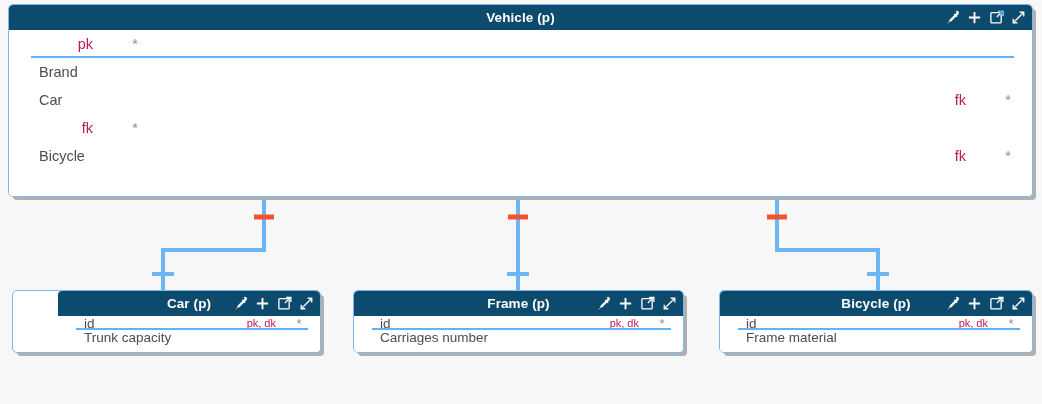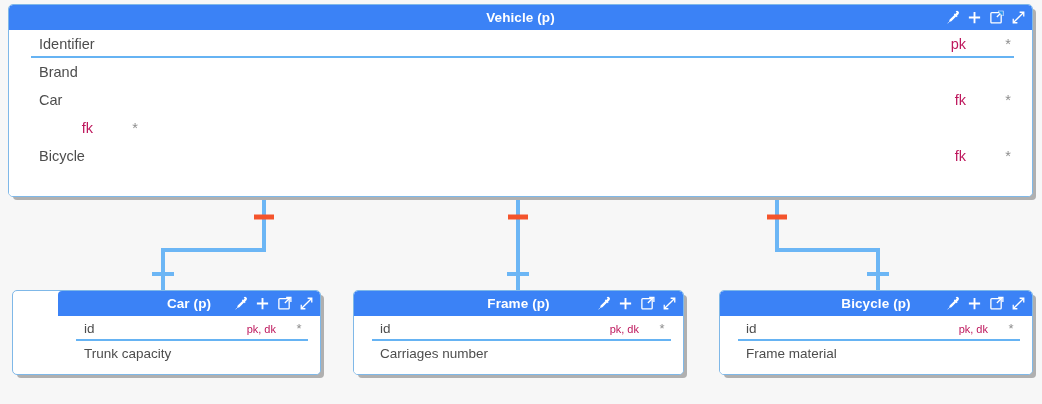--- a/index.html
+++ b/index.html
@@ -41,21 +41,21 @@
     background: #ffffff;
     border: 1px solid #7fb8e8;
     border-radius: 5px;
     box-shadow: 4px 4px 0 -1px #b0b0b0;
     overflow: hidden;
   }
 
   .entity-header {
     position: relative;
     height: 25px;
-    background: #3b82f6;
+    background: #0c4a6e;
     display: flex;
     align-items: center;
     justify-content: center;
     border-top-left-radius: 4px;
     border-top-right-radius: 4px;
   }
 
   .entity-title {
     color: #ffffff;
     font-size: 13.5px;
@@ -93,21 +93,21 @@
     display: flex;
     align-items: center;
     height: 28px;
     padding: 0 0 0 30px;
     box-sizing: border-box;
     font-size: 14.5px;
     color: #4d4d4d;
     white-space: nowrap;
   }
   .attr-row.small {
-    height: 25px;
+    height: 14px;
     padding-left: 26px;
     font-size: 13.5px;
   }
   .attr-name {
     flex: 1 1 auto;
     overflow: hidden;
   }
   .attr-key {
     color: #be185d;
     text-align: right;
@@ -200,21 +200,20 @@
           <svg viewBox="0 0 16 16" width="15" height="15">
             <path d="M2.6 13.4 L13.4 2.6" stroke="#ffffff" stroke-width="1.4" fill="none"></path>
             <path d="M2.4 9.2 v4.4 h4.4" stroke="#ffffff" stroke-width="1.4" fill="none"></path>
             <path d="M9.2 2.4 h4.4 v4.4" stroke="#ffffff" stroke-width="1.4" fill="none"></path>
           </svg>
         </span>
       </span>
     </div>
     <div class="entity-body">
       <div class="attr-row pk-underline">
-        <span class="attr-name">Identifier</span>
         <span class="attr-key">pk</span>
         <span class="attr-mand">*</span>
       </div>
       <div class="attr-row">
         <span class="attr-name">Brand</span>
         <span class="attr-key"></span>
         <span class="attr-mand"></span>
       </div>
       <div class="attr-row">
         <span class="attr-name">Car</span>

